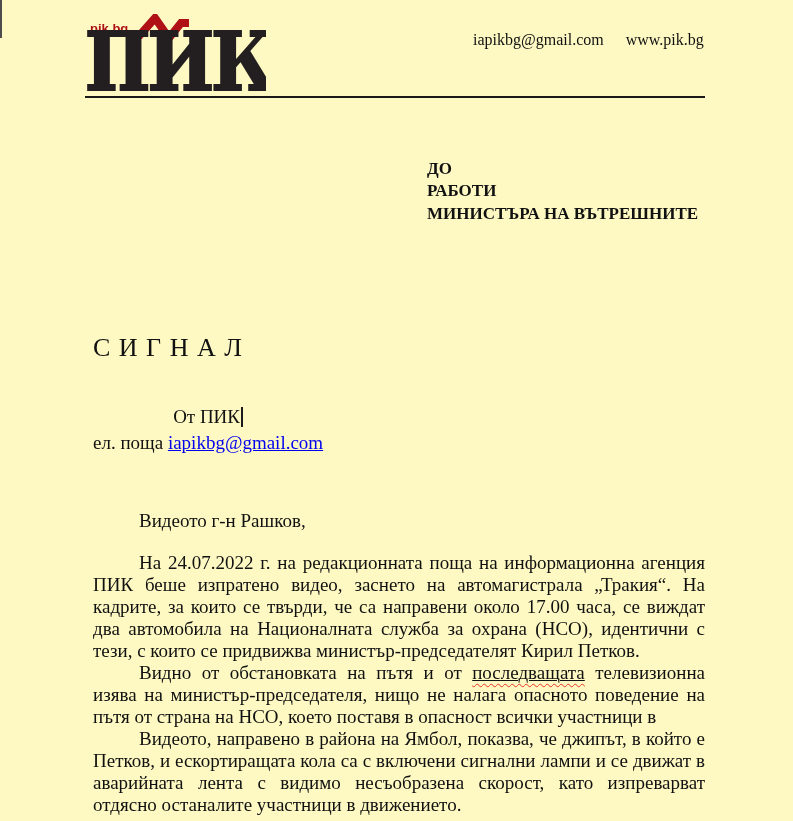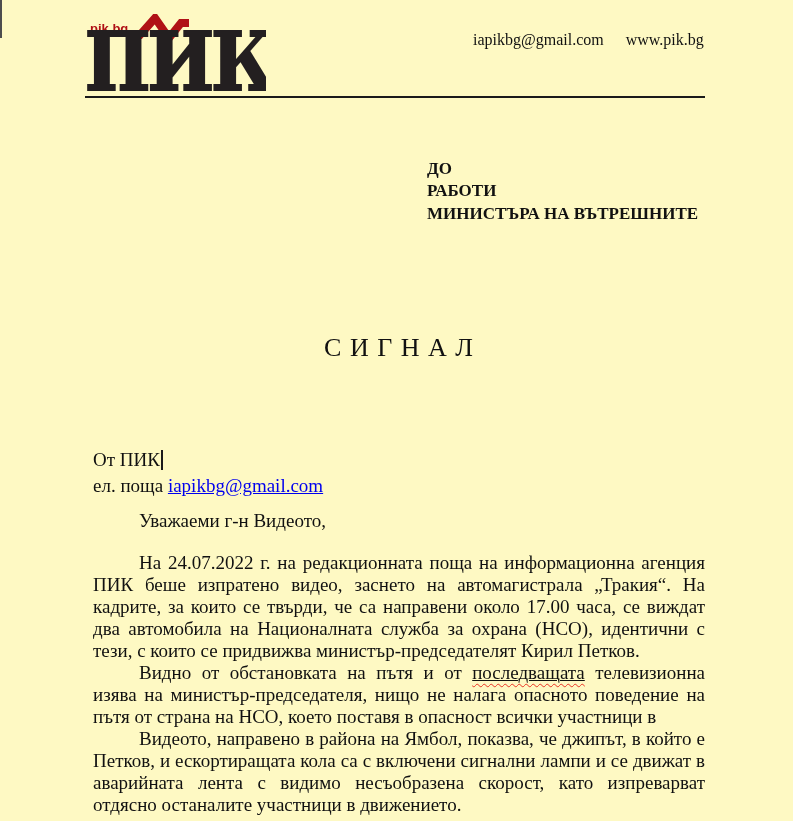--- a/index.html
+++ b/index.html
@@ -43,28 +43,28 @@
   
   .recipient {
     position: absolute; left: 427px; top: 158px;
     font-weight: bold; font-size: 17px; line-height: 22.3px;
     white-space: nowrap;
   }
 
   
   .doc-title {
     position: absolute; left: 93px; top: 334px; width: 612px;
-    text-align: center; font-size: 26px; letter-spacing: 1px;
+    font-size: 26px; letter-spacing: 1px;
     line-height: 28px; white-space: nowrap;
   }
 
   
   .sender {
-    position: absolute; left: 93px; top: 447px;
-    font-size: 19px; line-height: 25.5px;
+    position: absolute; left: 93px; top: 404px;
+    font-size: 19px; line-height: 25.5px; text-align: center;
   }
   .caret {
     display: inline-block; width: 2px; height: 20px;
     background: #1a1a1a; vertical-align: -4px; margin-left: 1px;
   }
   .email-link { color: #0000ee; text-decoration: underline; }
 
   
   .salutation {
     position: absolute; left: 93px; top: 510px; width: 612px;
@@ -115,21 +115,21 @@
     <div>МИНИСТЪРА НА ВЪТРЕШНИТЕ</div>
   </div>
 
   <div class="doc-title">С И Г Н А Л</div>
 
   <div class="sender">
     <div><span>От ПИК</span><span class="caret"></span></div>
     <div><span>ел. поща </span><a class="email-link" href="#">iapikbg@gmail.com</a></div>
   </div>
 
-  <div class="salutation">Уважаеми г-н Видеото,</div>
+  <div class="salutation">Видеото г-н Рашков,</div>
 
   <div class="body-text">
     <p>На 24.07.2022 г. на редакционната поща на информационна агенция ПИК беше изпратено видео, заснето на автомагистрала „Тракия“. На кадрите, за които се твърди, че са направени около 17.00 часа, се виждат два автомобила на Националната служба за охрана (НСО), идентични с тези, с които се придвижва министър-председателят Кирил Петков.</p>
     <p><span>Видно от обстановката на пътя и от </span><span class="word-underline"><span class="word-squiggle">последващата</span></span><span> телевизионна изява на министър-председателя, нищо не налага опасното поведение на пътя от страна на НСО, което поставя в опасност всички участници в</span></p>
     <p>Видеото, направено в района на Ямбол, показва, че джипът, в който е Петков, и ескортиращата кола са с включени сигнални лампи и се движат в аварийната лента с видимо несъобразена скорост, като изпреварват отдясно останалите участници в движението.</p>
   </div>
 
 </div>
 
 </body></html>

